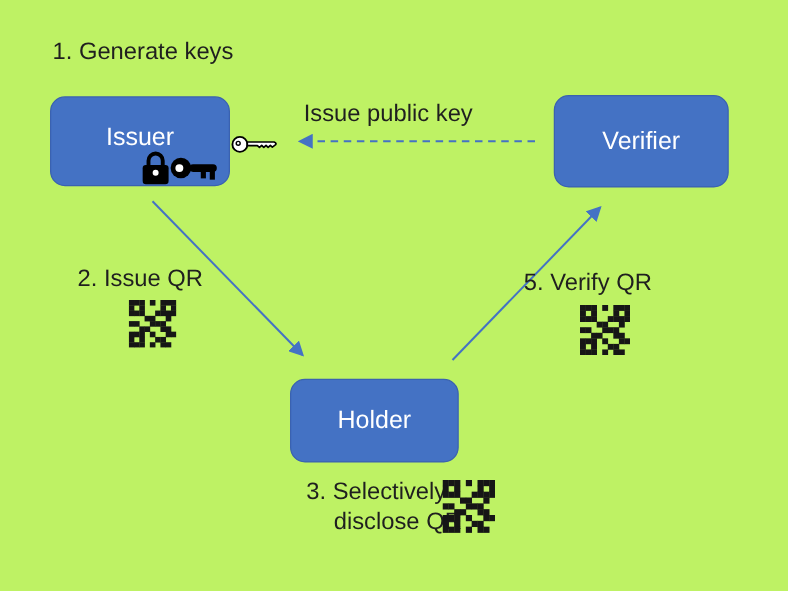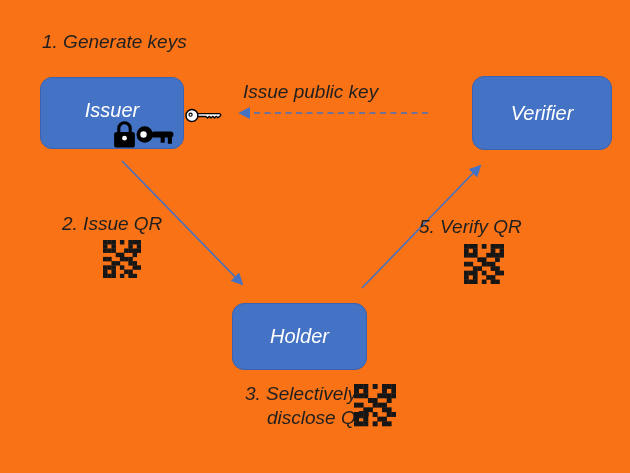--- a/index.html
+++ b/index.html
@@ -1,21 +1,20 @@
 <!DOCTYPE html>
 <html style="--accent: #4472C4; --ink: #1f1f1f;"><head>
 <meta charset="utf-8">
 <style>
   :root { --accent:#4472C4; --ink:#1f1f1f; }
   html,body { margin:0; padding:0; background:#fff; }
   .canvas {
-    position:relative; width:630px; height:473px; background:#f97316;
+    position:relative; width:630px; height:473px; background:#bef264;
     font-family:"Liberation Sans", sans-serif; color:var(--ink);
     overflow:hidden;
-    font-style:italic;
   }
   .node {
     position:absolute; background:var(--accent);
     border:1px solid #3a62b0; border-radius:12px;
     display:flex; align-items:center; justify-content:center;
     color:#fff; font-size:20px; box-sizing:border-box;
   }
   .label { position:absolute; font-size:19px; white-space:nowrap; }
   .arrows { position:absolute; left:0; top:0; width:630px; height:473px; }
   .arrow-line { stroke:var(--accent); stroke-width:1.6px; fill:none; }
@@ -63,21 +62,21 @@
   </svg>
 
   <svg class="icon" style="left:184px; top:105px;" width="40" height="21" viewBox="0 0 37 20">
     <circle cx="7" cy="10" r="5.7" fill="#fff" stroke="#000" stroke-width="1.4"></circle>
     <circle cx="5.7" cy="9.2" r="1.5" fill="#fff" stroke="#000" stroke-width="1.1"></circle>
     <path d="M12.6,8.2 h20.5 q2.6,1 0.4,2.6 l-1.8,1.3 -1.5,-1.3 -1.7,1.5 -1.6,-1.5 -1.7,1.5 -1.6,-1.5 -1.7,1.5 -1.6,-1.4 h-7.7 z" fill="#fff" stroke="#000" stroke-width="1.3" stroke-linejoin="round"></path>
   </svg>
 
   <div class="label" style="left:243px; top:81px;">Issue public key</div>
 
-  <div class="node" style="left:443px; top:76px; width:140px; height:74px;margin-left:29px;">
+  <div class="node" style="left:443px; top:76px; width:140px; height:74px;">
     <span>Verifier</span>
   </div>
 
   <div class="label" style="left:62px; top:213px;text-align:center;">2. Issue QR</div>
   <svg class="qr" style="left:103px; top:240px;" width="38" height="38" viewBox="0 0 9 9">
       <rect x="0" y="0" width="1.06" height="1.06"></rect>
       <rect x="1" y="0" width="1.06" height="1.06"></rect>
       <rect x="2" y="0" width="1.06" height="1.06"></rect>
       <rect x="4" y="0" width="1.06" height="1.06"></rect>
       <rect x="6" y="0" width="1.06" height="1.06"></rect>

